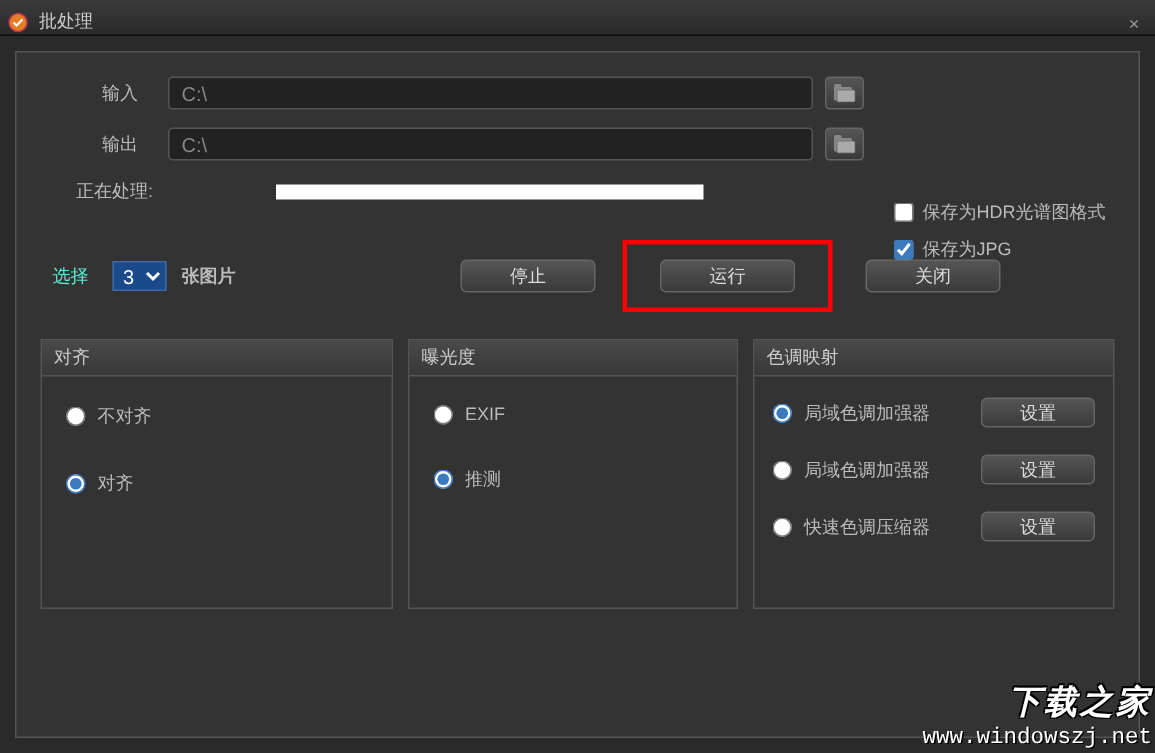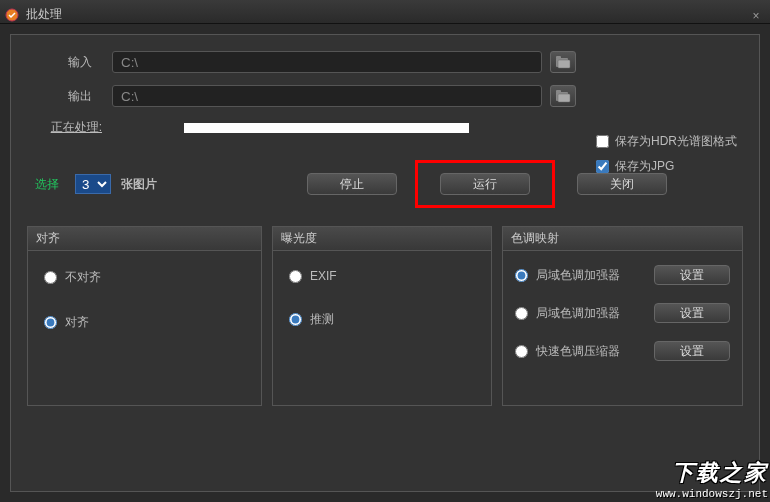--- a/index.html
+++ b/index.html
@@ -20,21 +20,21 @@
     .folder-btn { margin-left: 8px; width: 26px; height: 22px; background: linear-gradient(#555,#3a3a3a); border: 1px solid #666; border-radius: 3px; cursor: pointer; display: flex; align-items: center; justify-content: center; }
     
     .processing-row { display: flex; align-items: center; margin-top: 8px; margin-bottom: 16px; }
     .progress-bar { background: #fff; height: 10px; width: 285px; margin-left: 62px; }
     
     .save-options { position: absolute; right: 22px; top: 98px; }
     .save-options label { color: #bbb; display: flex; align-items: center; margin-bottom: 8px; cursor: pointer; }
     .save-options input { margin-right: 6px; }
     
     .controls-row { display: flex; align-items: center; margin-top: 24px; }
-    .select-label { color: #22c55e; margin-right: 16px; margin-left: 8px; }
+    .select-label { color: #5eead4; margin-right: 16px; margin-left: 8px; }
     .num-select { background: #1a4a8a; color: #fff; border: 1px solid #3a6aaa; padding: 1px 2px; height: 20px; width: 36px; }
     .after-select { color: #bbb; margin-left: 10px; font-weight: bold; }
     
     .btn { background: linear-gradient(#555,#3a3a3a); border: 1px solid #666; border-radius: 4px; color: #ddd; height: 22px; min-width: 90px; cursor: pointer; font-size: 12px; font-family: inherit; }
     .btn-stop { margin-left: 150px; }
     .btn-run-wrap { border: 3px solid #ff0000; padding: 10px 22px; margin: 0 18px; }
     .btn-close { margin-left: 4px; }
     
     .sections { display: flex; gap: 10px; margin-top: 18px; }
     .section { border: 1px solid #555; background: #333; flex: 1; height: 180px; position: relative; }
@@ -48,21 +48,21 @@
     .radio-row input { margin-right: 8px; }
     .radio-row label { cursor: pointer; }
     
     .tone-row { display: flex; align-items: center; margin-bottom: 18px; }
     .tone-row .radio-group { display: flex; align-items: center; color: #bbb; flex: 1; }
     .tone-row .radio-group input { margin-right: 8px; }
     .btn-small { min-width: 76px; height: 20px; }
     
     .watermark { position: absolute; right: 2px; bottom: 2px; text-align: right; font-family: Liberation Mono, monospace; }
     .watermark .big { color: #fff; font-size: 22px; font-weight: bold; font-style: italic; text-shadow: 1px 1px 0 #000, -1px -1px 0 #000, 1px -1px 0 #000, -1px 1px 0 #000; letter-spacing: 2px; }
-    .watermark .url { color: #fff; font-size: 11px; text-shadow: 1px 1px 0 #000; }
+    .watermark .url { color: #fff; font-size: 15px; text-shadow: 1px 1px 0 #000; }
     
     input[type="radio"] { accent-color: #3a7abd; }
     input[type="checkbox"] { accent-color: #3a7abd; }
   </style>
 </head>
 <body>
 
 <div class="titlebar">
   <span class="titlebar-icon">
     <svg width="14" height="14" viewBox="0 0 14 14">
@@ -95,21 +95,21 @@
       <button class="folder-btn">
         <svg width="16" height="14" viewBox="0 0 16 14">
             <rect x="1" y="3" width="12" height="9" rx="1" fill="#888"></rect>
             <rect x="1" y="1" width="5" height="3" rx="1" fill="#888"></rect>
             <rect x="3" y="5" width="12" height="8" rx="1" fill="#aaa" stroke="#666" stroke-width="0.5"></rect>
           </svg>
       </button>
     </div>
 
     <div class="processing-row">
-      <span class="row-label" style="width:95px;text-decoration:underline;">正在处理:</span>
+      <span class="row-label" style="width:95px;">正在处理:</span>
       <div class="progress-bar"></div>
     </div>
 
     <div class="save-options">
       <label>
           <input type="checkbox" style=""> 
           <span>保存为HDR光谱图格式</span>
         </label>
       <label>
           <input type="checkbox" checked="" style=""> 

